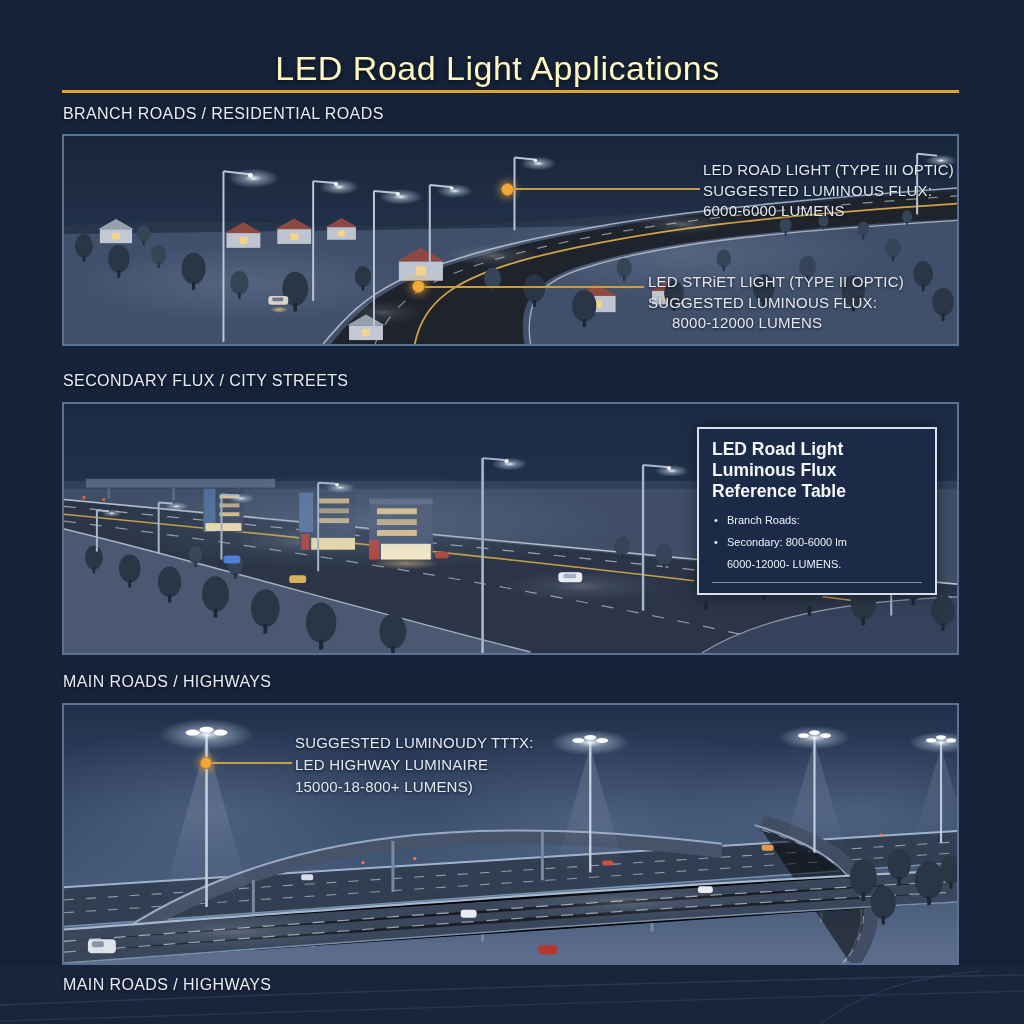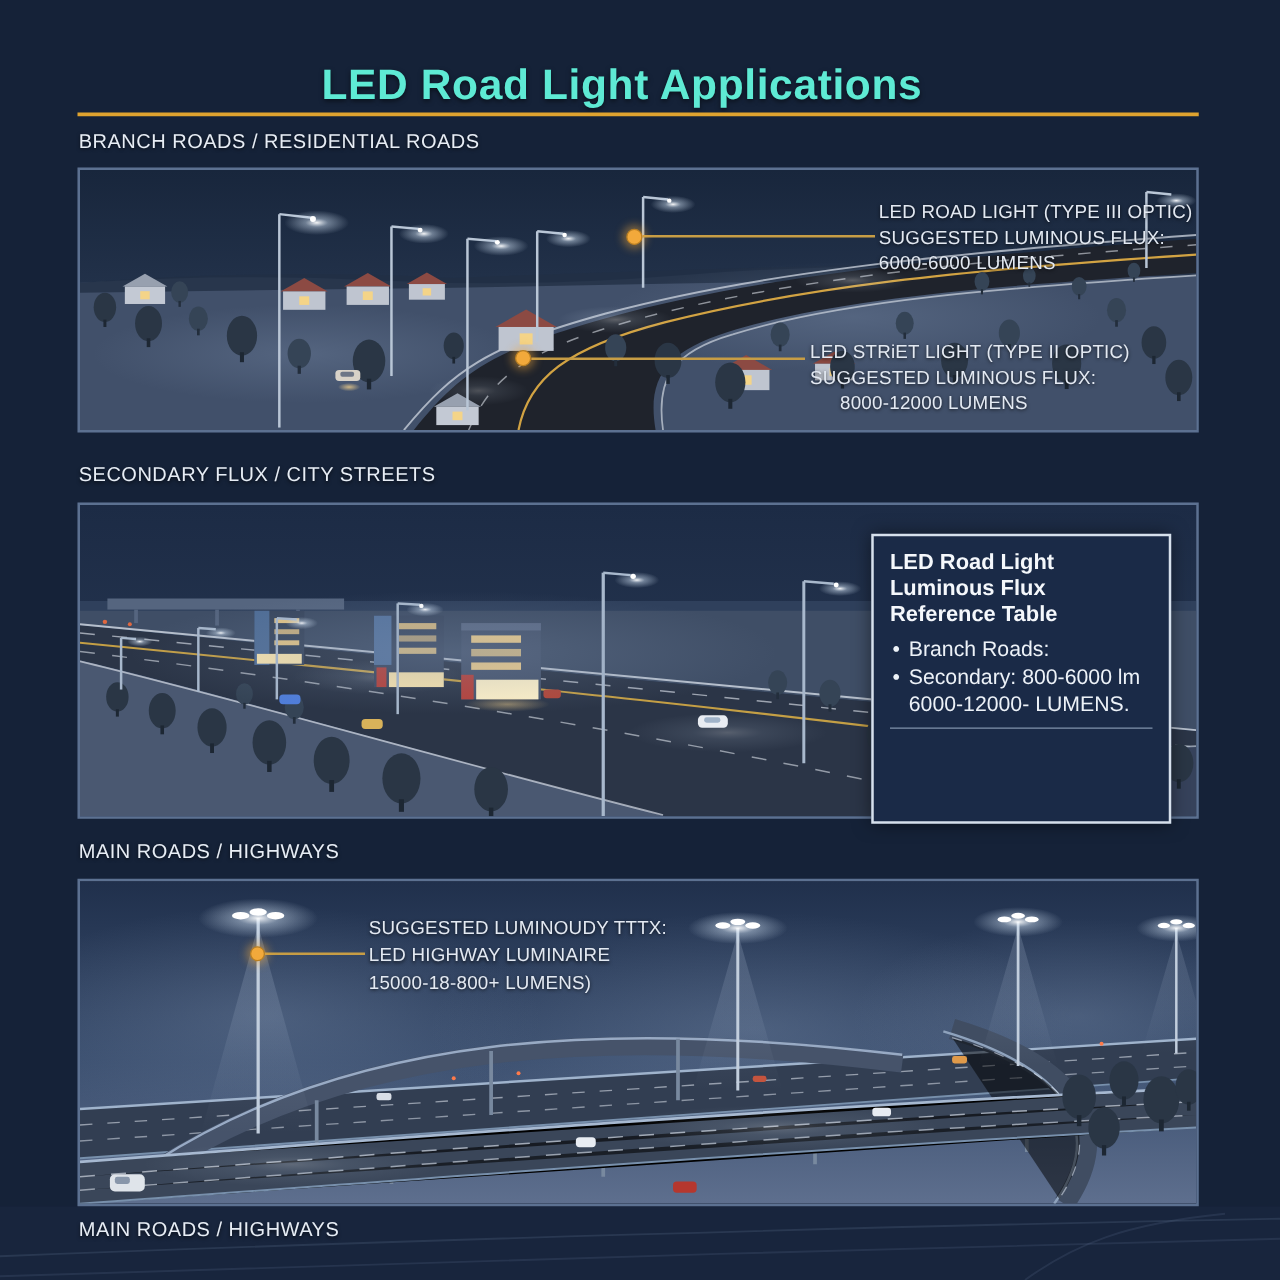--- a/index.html
+++ b/index.html
@@ -5,21 +5,21 @@
   html,body{margin:0;padding:0;}
   body{
     width:1024px;height:1024px;position:relative;overflow:hidden;
     background:#152238;
     font-family:"Liberation Sans", sans-serif;
     -webkit-font-smoothing:antialiased;
   }
   
   .page-title{
     position:absolute;top:26px;left:0;width:995px;text-align:center;
-    font-size:34px;font-weight:bold;color:#5eead4;letter-spacing:.5px;
+    font-size:34px;font-weight:normal;color:#fef9c3;letter-spacing:.5px;
     text-shadow:0 2px 4px rgba(0,0,0,.55);
   }
   .gold-divider{position:absolute;left:62px;top:90px;width:897px;height:3px;background:#DFA32F;}
   
   .section-label{
     position:absolute;left:63px;color:#E7EDF5;font-size:16px;font-weight:500;
     letter-spacing:.4px;text-shadow:0 1px 3px rgba(0,0,0,.6);z-index:6;
   }
   
   .scene{
@@ -37,27 +37,27 @@
   }
   .annotation .indent{padding-left:24px;}
   .callout-line{position:absolute;height:2px;background:#C79D45;z-index:7;}
   .callout-dot{
     position:absolute;width:13px;height:13px;border-radius:50%;
     background:#F2A93B;border:1px solid #b97f23;box-sizing:border-box;
     box-shadow:0 0 7px 3px rgba(242,169,59,.45);z-index:8;
   }
   
   .ref-table{
-    position:absolute;left:697px;top:427px;width:240px;height:232px;
+    position:absolute;left:697px;top:427px;width:240px;height:168px;
     background:#1A2A47;border:2px solid #D6E0EC;box-sizing:border-box;
     padding:10px 13px 8px 13px;z-index:9;color:#EDF2F8;
     box-shadow:0 0 14px rgba(0,0,0,.5);
   }
   .ref-table .tbl-title{font-size:17.5px;font-weight:bold;line-height:21px;color:#F5F8FC;margin-bottom:7px;}
-  .tbl-row{position:relative;font-size:17px;line-height:22px;padding-left:15px;}
+  .tbl-row{position:relative;font-size:11px;line-height:22px;padding-left:15px;}
   .tbl-row.bulleted::before{content:"\2022";position:absolute;left:2px;}
   .tbl-divider{height:1px;background:#93A5BD;opacity:.85;margin:7px 0 6px 0;}
   .tbl-footer{font-size:15.5px;line-height:20.5px;letter-spacing:.2px;color:#EDF2F8;}
   
   .bottom-strip{position:absolute;left:0;top:965px;width:1024px;height:59px;z-index:0;}
 </style>
 </head>
 <body>
 
 <svg width="0" height="0" style="position:absolute" aria-hidden="true">

